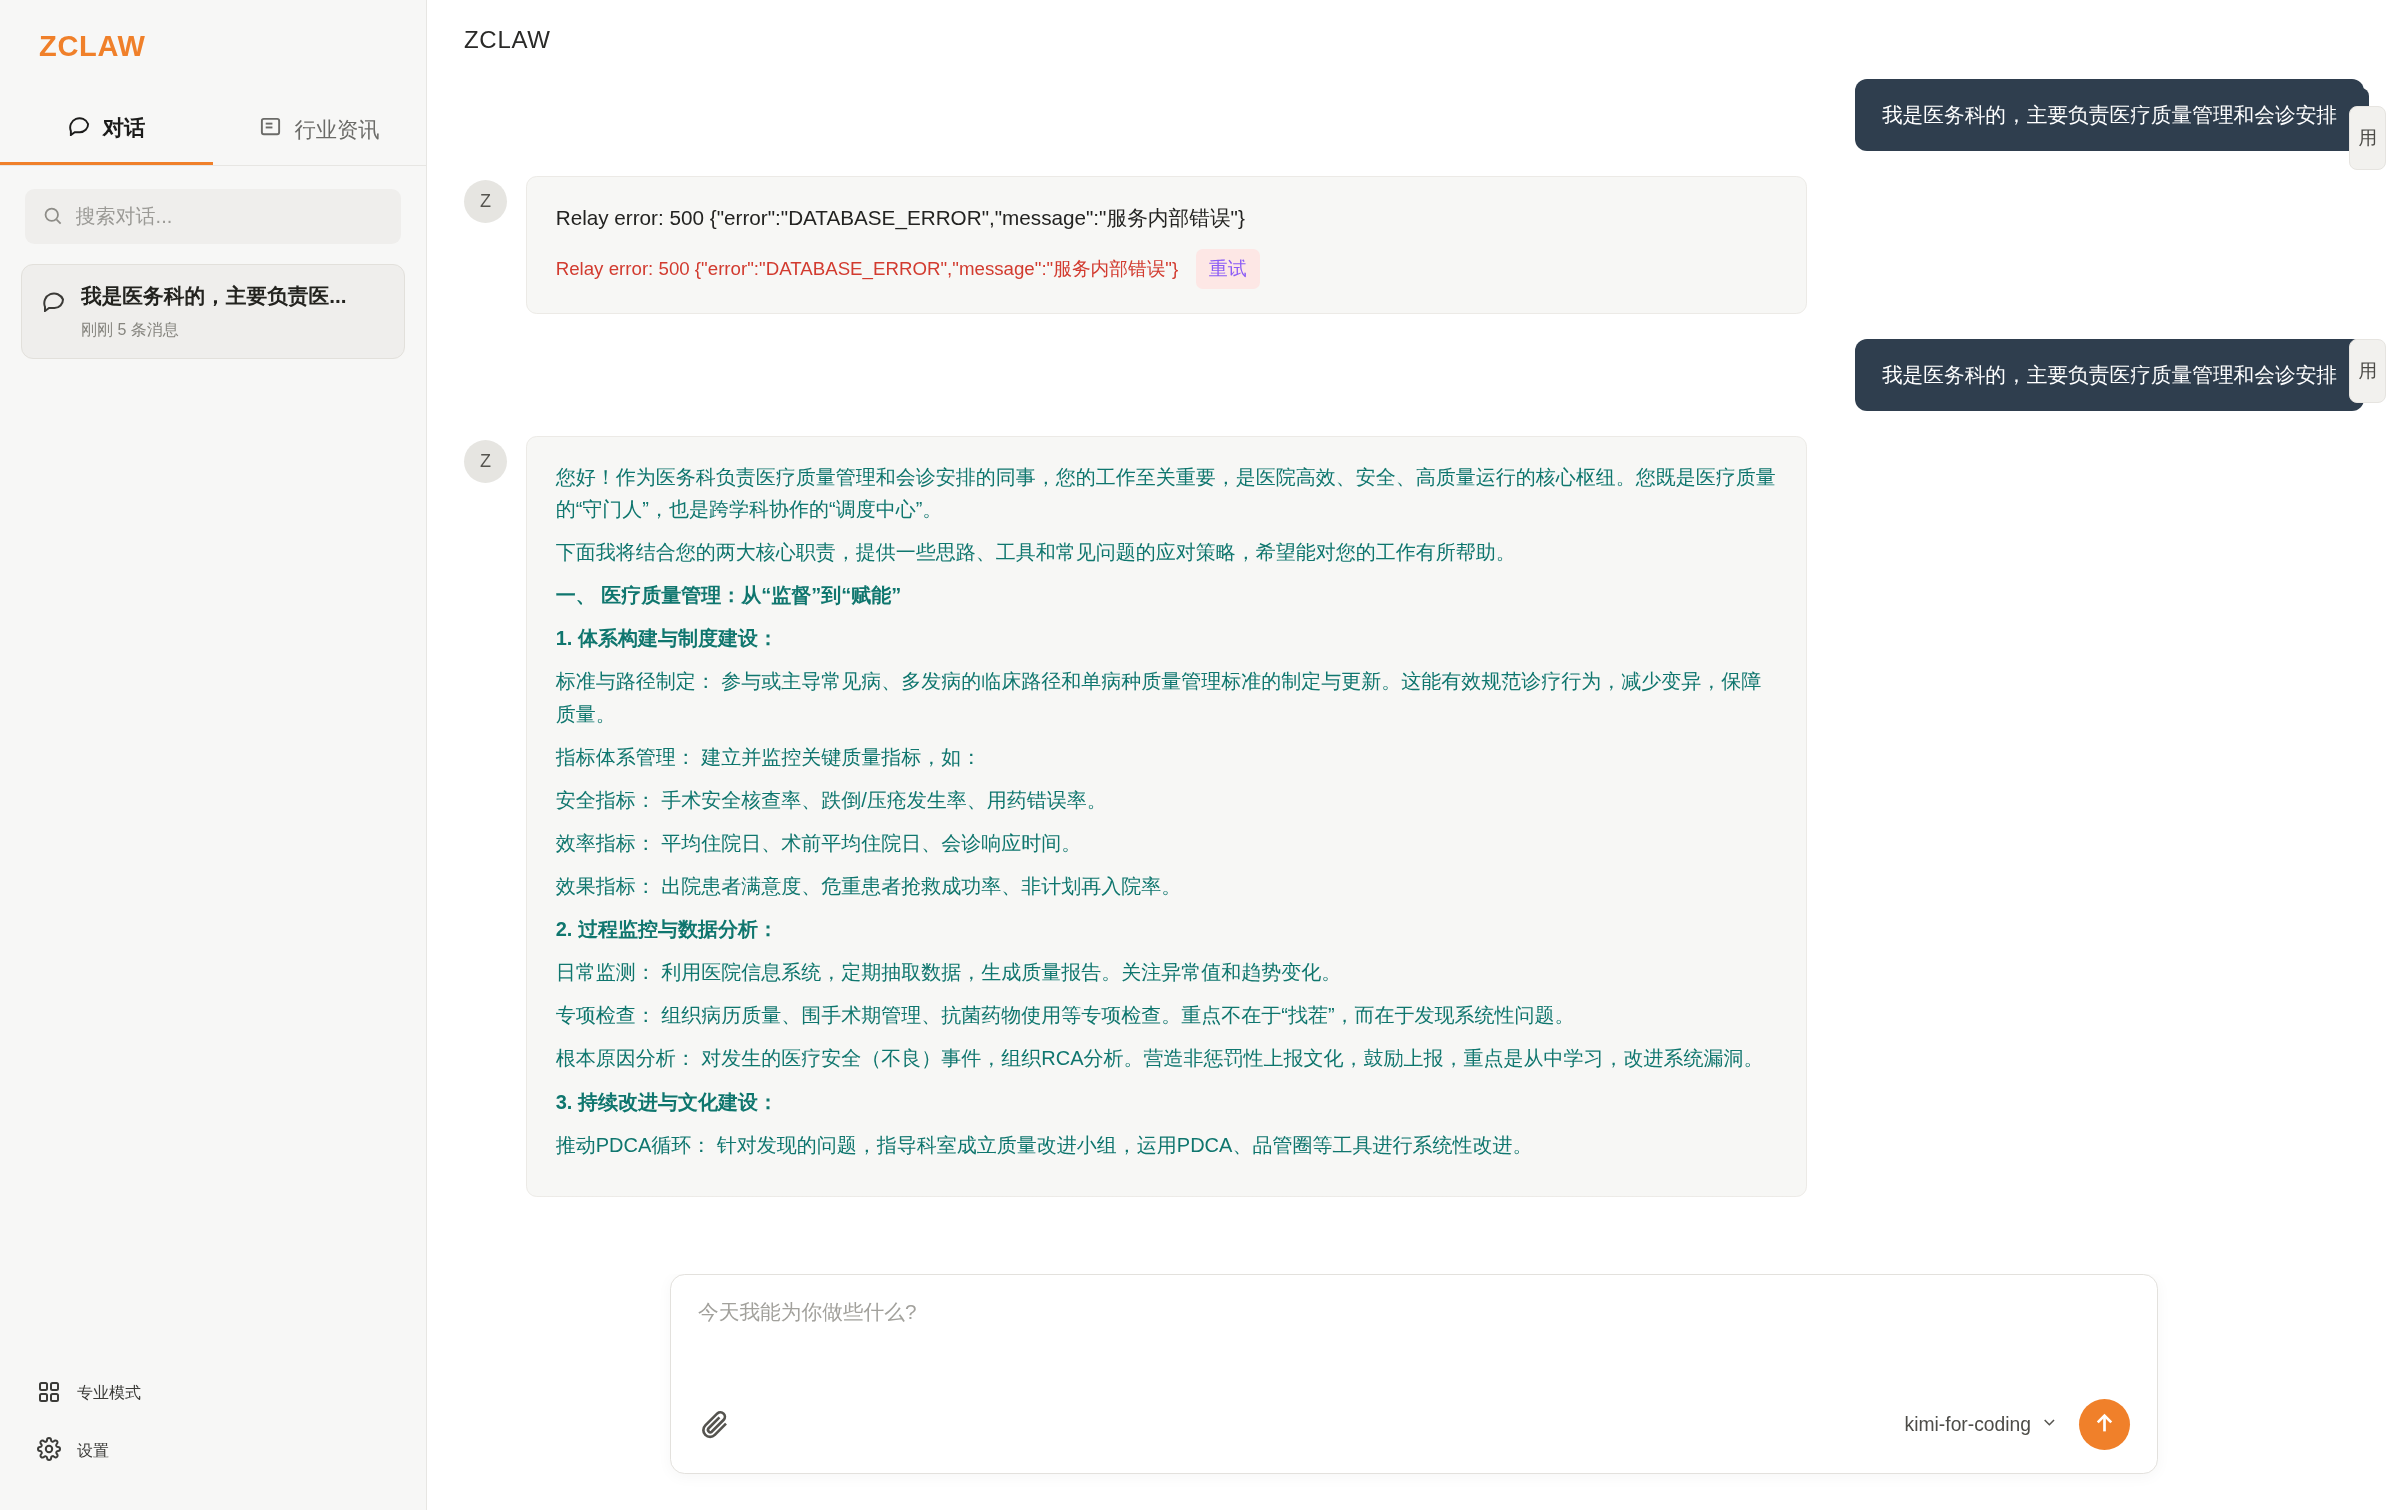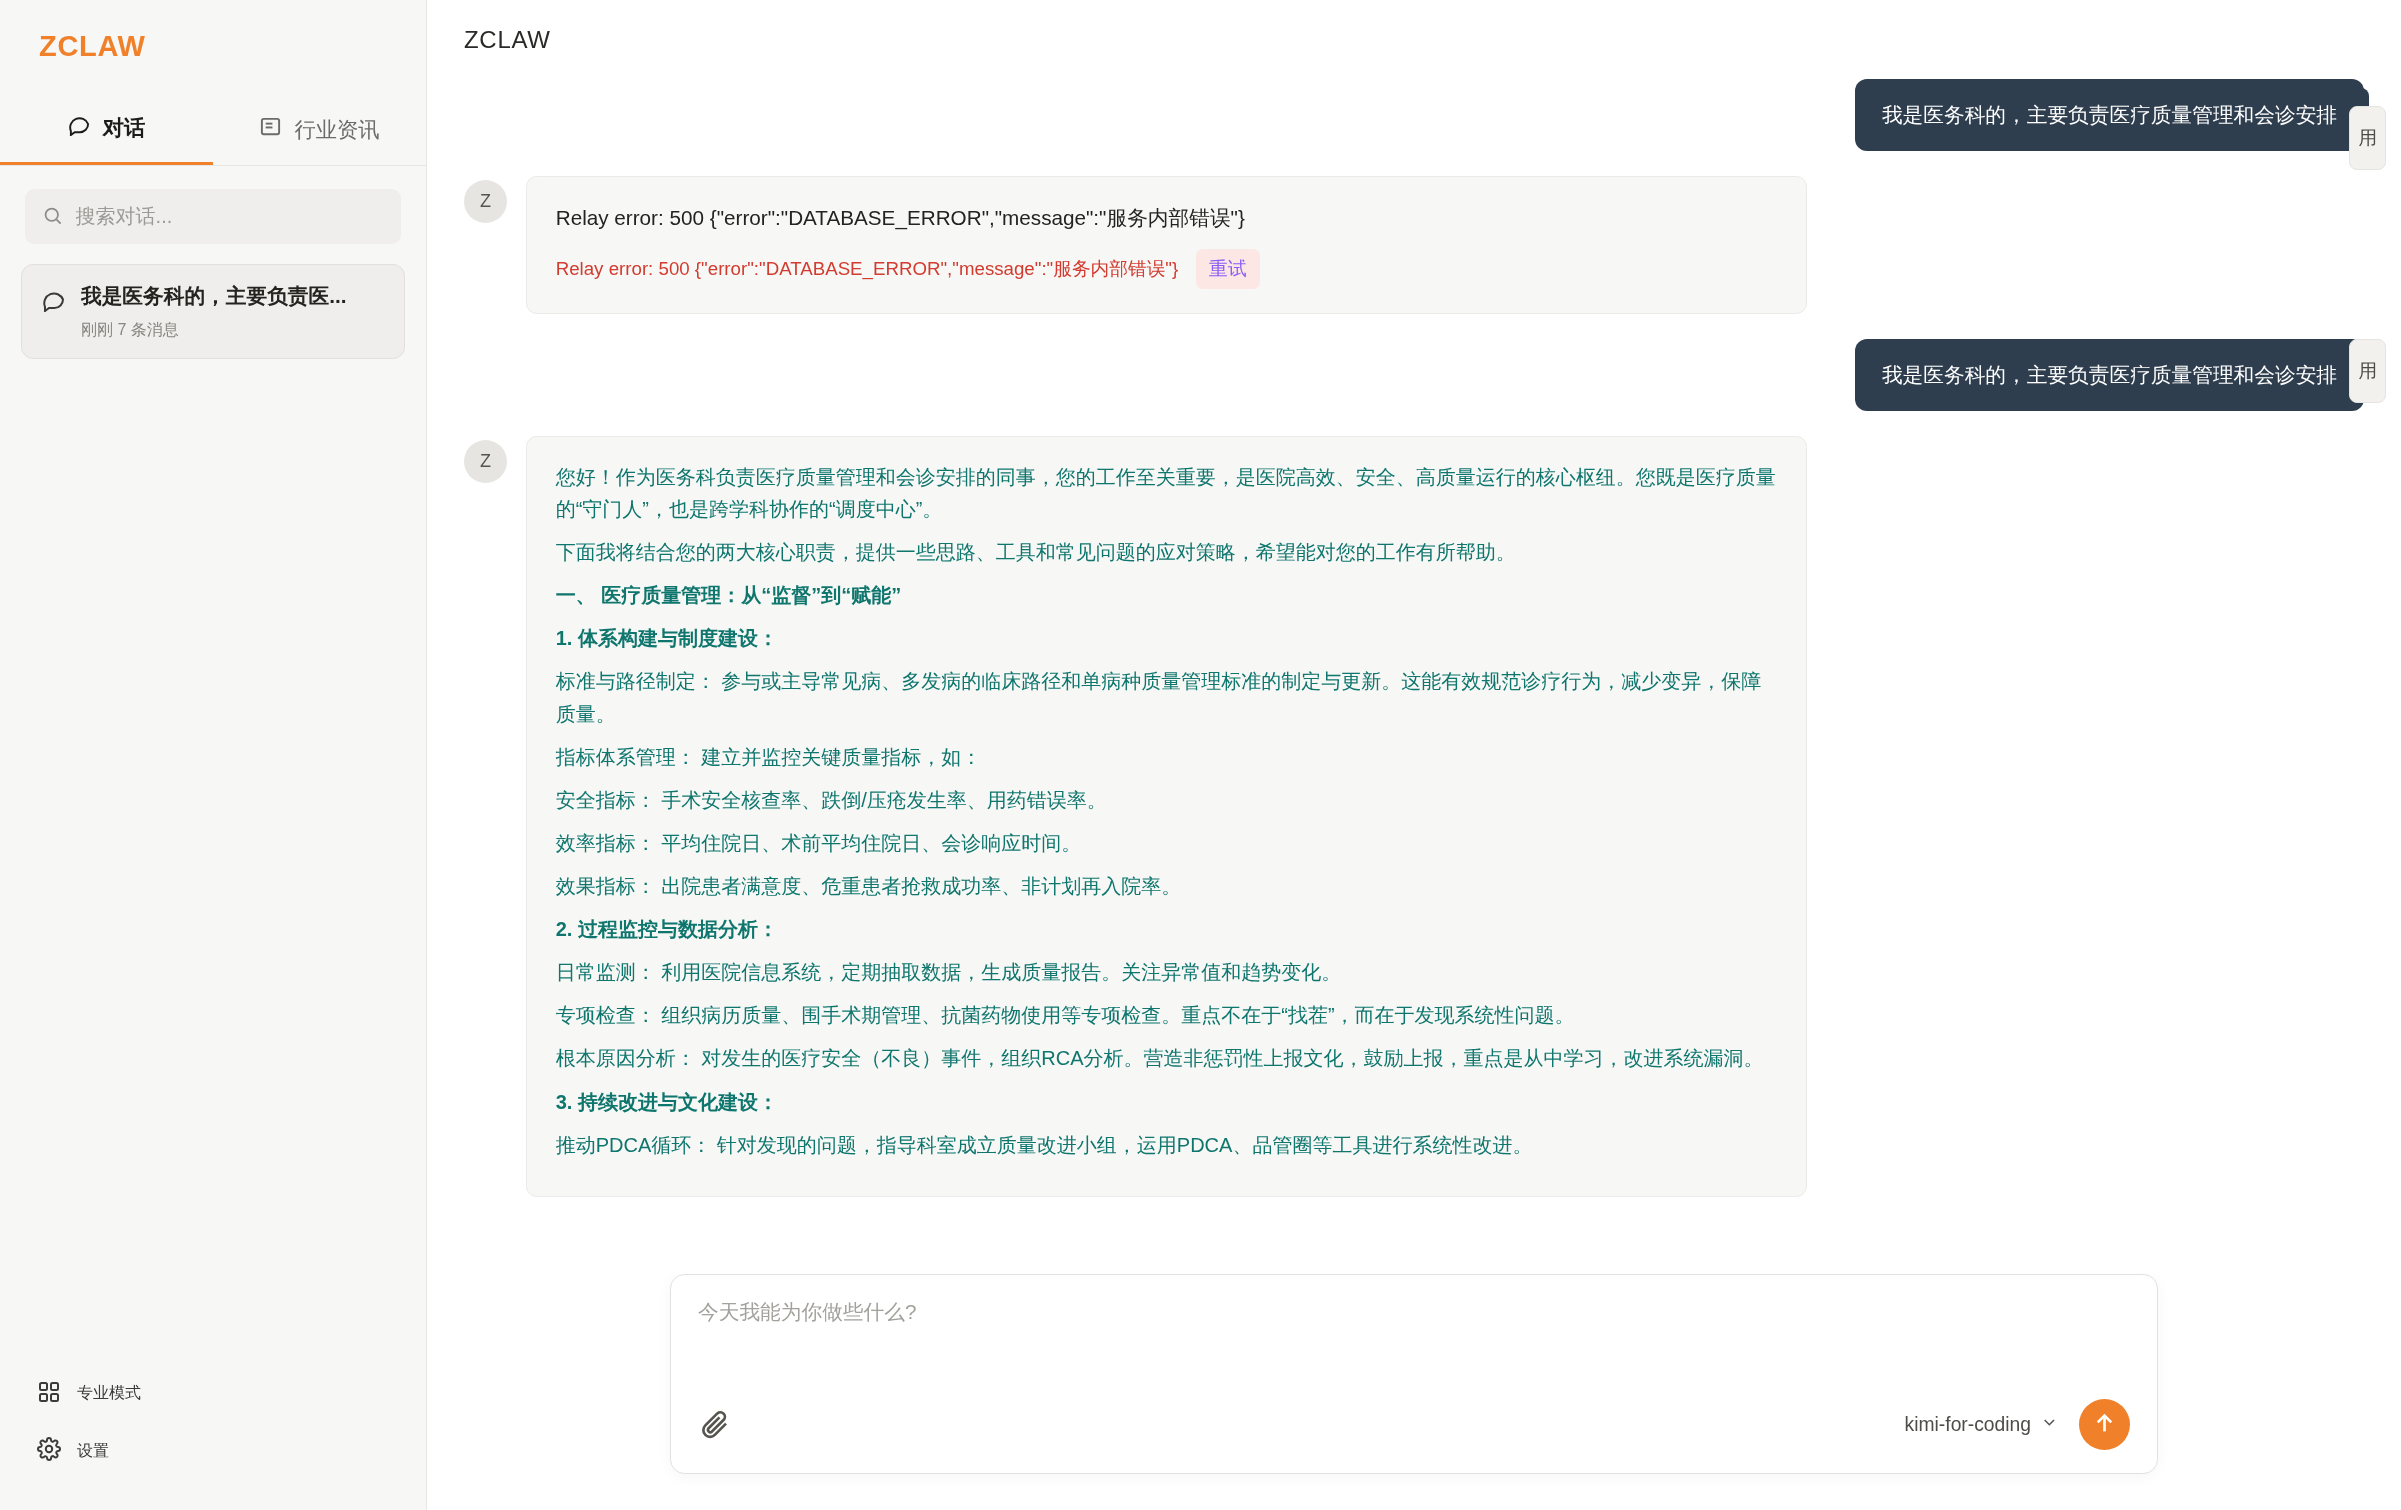--- a/index.html
+++ b/index.html
@@ -211,21 +211,21 @@
 
     <div class="conv-list">
       <div class="conv-item">
         <span class="chat-ico">
           <svg viewBox="0 0 24 24" fill="none" stroke="#3b3a37" stroke-width="2">
               <path d="M21 11.5a8.5 8.5 0 0 1-8.5 8.5H7l-4 3v-4.2A8.5 8.5 0 1 1 21 11.5z"></path>
             </svg>
         </span>
         <div>
           <div class="conv-title">我是医务科的，主要负责医...</div>
-          <div class="conv-meta">刚刚  7 条消息</div>
+          <div class="conv-meta">刚刚  5 条消息</div>
         </div>
       </div>
     </div>
 
     <div class="sidebar-bottom">
       <div class="side-link">
         <span>
           <svg viewBox="0 0 24 24" fill="none" stroke="#3b3b38" stroke-width="2">
               <rect x="3" y="3" width="7" height="7" rx="1.5"></rect>
               <rect x="14" y="3" width="7" height="7" rx="1.5"></rect>

